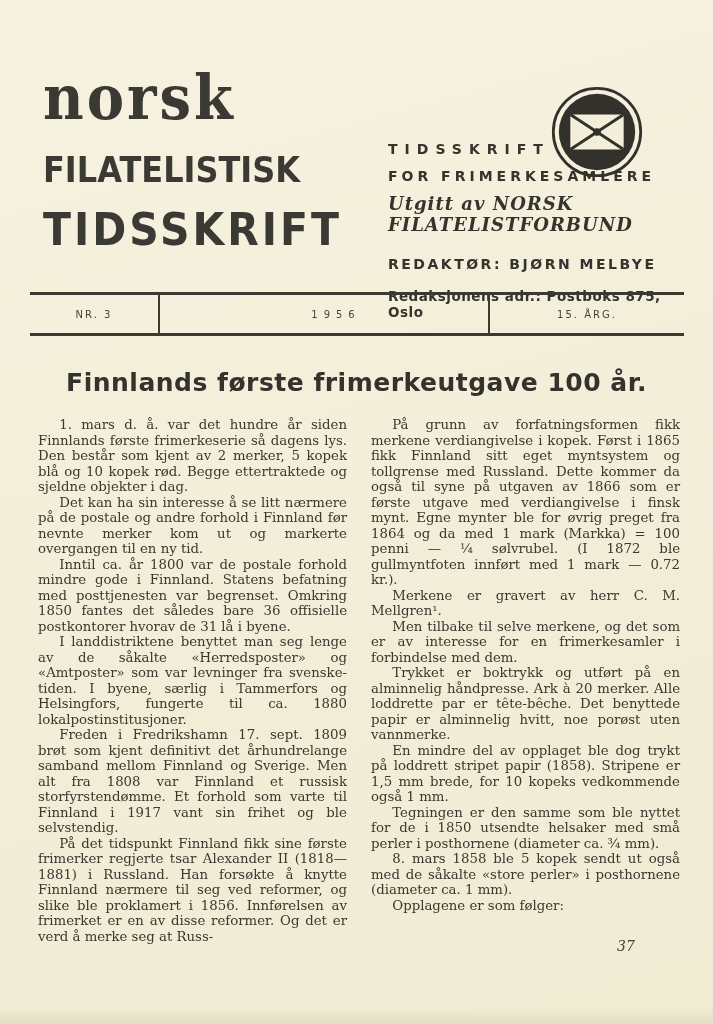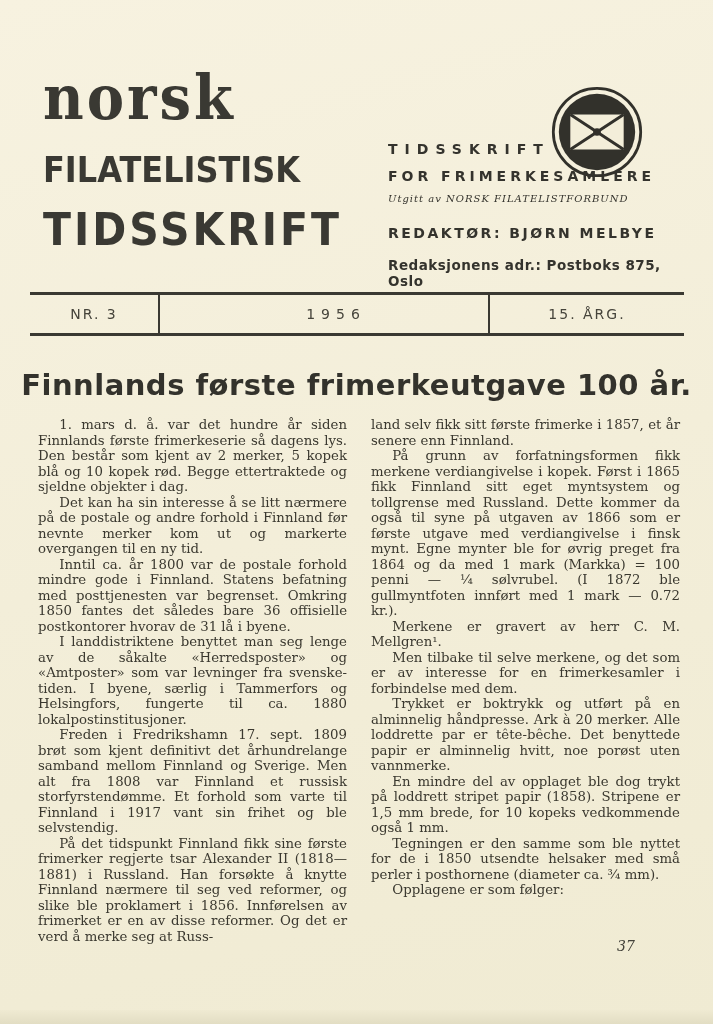--- a/index.html
+++ b/index.html
@@ -64,22 +64,22 @@
   .header-info {
     position: absolute;
     left: 388px;
     top: 141px;
     width: 300px;
     color: #34332d;
   }
   .hi-line { font-family: "DejaVu Sans", sans-serif; }
   .hi-1 { font-size: 14px; font-weight: bold; letter-spacing: 7px; margin-bottom: 11px; }
   .hi-2 { font-size: 14px; font-weight: bold; letter-spacing: 4px; margin-bottom: 9px; }
-  .hi-3 { font-family: "DejaVu Serif", serif; font-style: italic; font-weight: normal;
-          font-size: 10px; letter-spacing: 1px; margin-bottom: 21px; }
+  .hi-3 { font-family: "DejaVu Serif", serif; font-style: italic; font-weight: bold;
+          font-size: 18px; letter-spacing: 1px; margin-bottom: 21px; }
   .hi-4 { font-size: 14px; font-weight: bold; letter-spacing: 2.5px; margin-bottom: 9px; }
   .hi-5 { font-size: 13.5px; font-weight: bold; letter-spacing: 0.5px; margin-top: 16px; }
 
   
   .logo {
     position: absolute;
     left: 551px;
     top: 86px;
     width: 92px;
     height: 92px;
@@ -90,37 +90,37 @@
     position: absolute;
     left: 30px;
     top: 292px;
     width: 654px;
     height: 38px;
     border-top: 3px solid #3a3932;
     border-bottom: 3px solid #3a3932;
     display: flex;
     align-items: stretch;
     font-family: "DejaVu Sans", sans-serif;
-    font-size: 14px;
+    font-size: 10px;
     color: #46443b;
   }
   .issue-cell { display: flex; align-items: center; justify-content: center; }
   .cell-nr  { width: 128px; letter-spacing: 2px; }
   .cell-year { flex: 1; border-left: 2px solid #3a3932; border-right: 2px solid #3a3932; letter-spacing: 6px; padding-left: 24px; }
   .cell-arg { width: 194px; letter-spacing: 2px; }
 
   
   .article-title {
     position: absolute;
     left: 0; right: 0;
     top: 368px;
     text-align: center;
     font-family: "DejaVu Sans", sans-serif;
     font-weight: bold;
-    font-size: 29px;
+    font-size: 25px;
     letter-spacing: 0.5px;
     color: #33322c;
   }
 
   
   .columns {
     position: absolute;
     left: 38px;
     top: 417px;
     width: 642px;
@@ -190,26 +190,26 @@
   <div class="columns">
     <div class="col">
       <p>1. mars d. å. var det hundre år siden Finnlands første frimerkeserie så dagens lys. Den består som kjent av 2 merker, 5 kopek blå og 10 kopek rød. Begge ettertraktede og sjeldne objekter i dag.</p>
       <p>Det kan ha sin interesse å se litt nærmere på de postale og andre forhold i Finnland før nevnte merker kom ut og markerte overgangen til en ny tid.</p>
       <p>Inntil ca. år 1800 var de postale forhold mindre gode i Finnland. Statens befatning med posttjenesten var begrenset. Omkring 1850 fantes det således bare 36 offisielle postkontorer hvorav de 31 lå i byene.</p>
       <p>I landdistriktene benyttet man seg lenge av de såkalte «Herredsposter» og «Amtposter» som var levninger fra svenske-tiden. I byene, særlig i Tammerfors og Helsingfors, fungerte til ca. 1880 lokalpostinstitusjoner.</p>
       <p>Freden i Fredrikshamn 17. sept. 1809 brøt som kjent definitivt det århundrelange samband mellom Finnland og Sverige. Men alt fra 1808 var Finnland et russisk storfyrstendømme. Et forhold som varte til Finnland i 1917 vant sin frihet og ble selvstendig.</p>
       <p>På det tidspunkt Finnland fikk sine første frimerker regjerte tsar Alexander II (1818—1881) i Russland. Han forsøkte å knytte Finnland nærmere til seg ved reformer, og slike ble proklamert i 1856. Innførelsen av frimerket er en av disse reformer. Og det er verd å merke seg at Russ-</p>
     </div>
     <div class="col">
-      <p class="no-indent">land selv fikk sitt første frimerke i 1857, et år senere enn Finnland.</p>
       <p>På grunn av forfatningsformen fikk merkene verdiangivelse i kopek. Først i 1865 fikk Finnland sitt eget myntsystem og tollgrense med Russland. Dette kommer da også til syne på utgaven av 1866 som er første utgave med verdiangivelse i finsk mynt. Egne mynter ble for øvrig preget fra 1864 og da med 1 mark (Markka) = 100 penni — ¼ sølvrubel. (I 1872 ble gullmyntfoten innført med 1 mark — 0.72 kr.).</p>
       <p>Merkene er gravert av herr C. M. Mellgren¹.</p>
       <p>Men tilbake til selve merkene, og det som er av interesse for en frimerkesamler i forbindelse med dem.</p>
       <p>Trykket er boktrykk og utført på en alminnelig håndpresse. Ark à 20 merker. Alle loddrette par er tête-bêche. Det benyttede papir er alminnelig hvitt, noe porøst uten vannmerke.</p>
       <p>En mindre del av opplaget ble dog trykt på loddrett stripet papir (1858). Stripene er 1,5 mm brede, for 10 kopeks vedkommende også 1 mm.</p>
       <p>Tegningen er den samme som ble nyttet for de i 1850 utsendte helsaker med små perler i posthornene (diameter ca. ¾ mm).</p>
+      <p>8. mars 1858 ble 5 kopek sendt ut også med de såkalte «store perler» i posthornene (diameter ca. 1 mm).</p>
       <p>Opplagene er som følger:</p>
     </div>
   </div>
 
   <div class="page-number">37</div>
 
 </div>
 
 </body></html>

